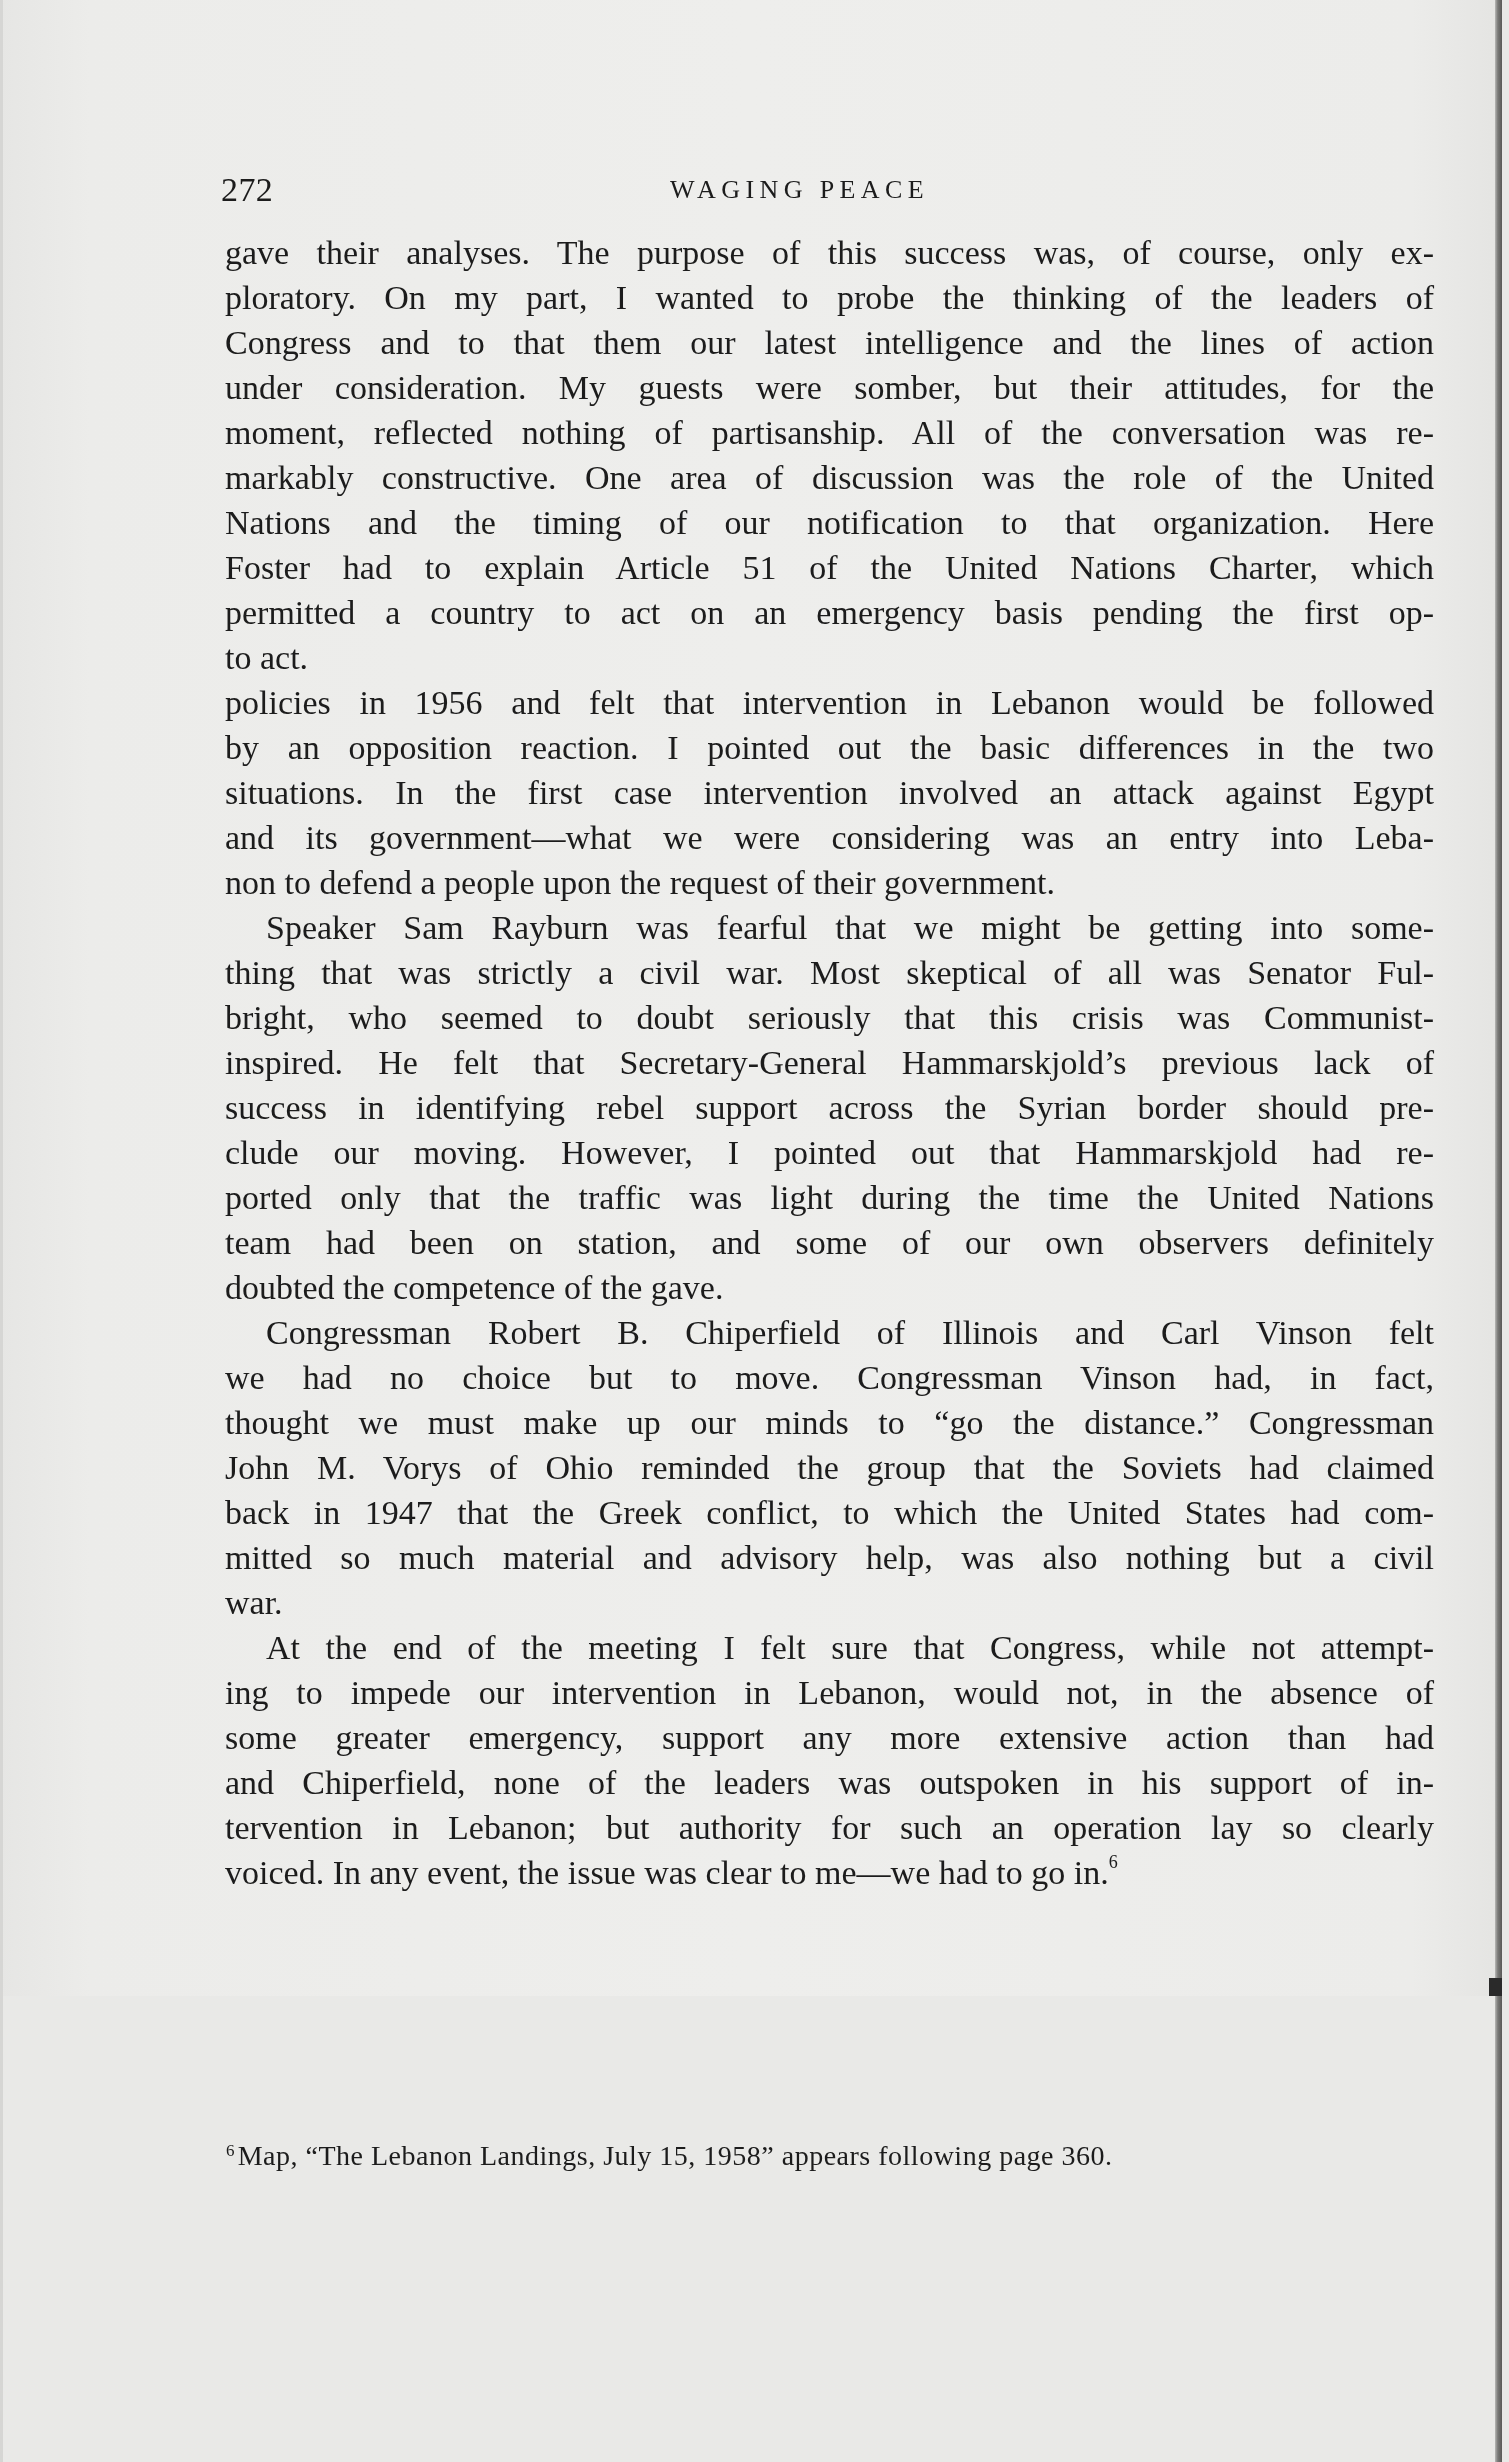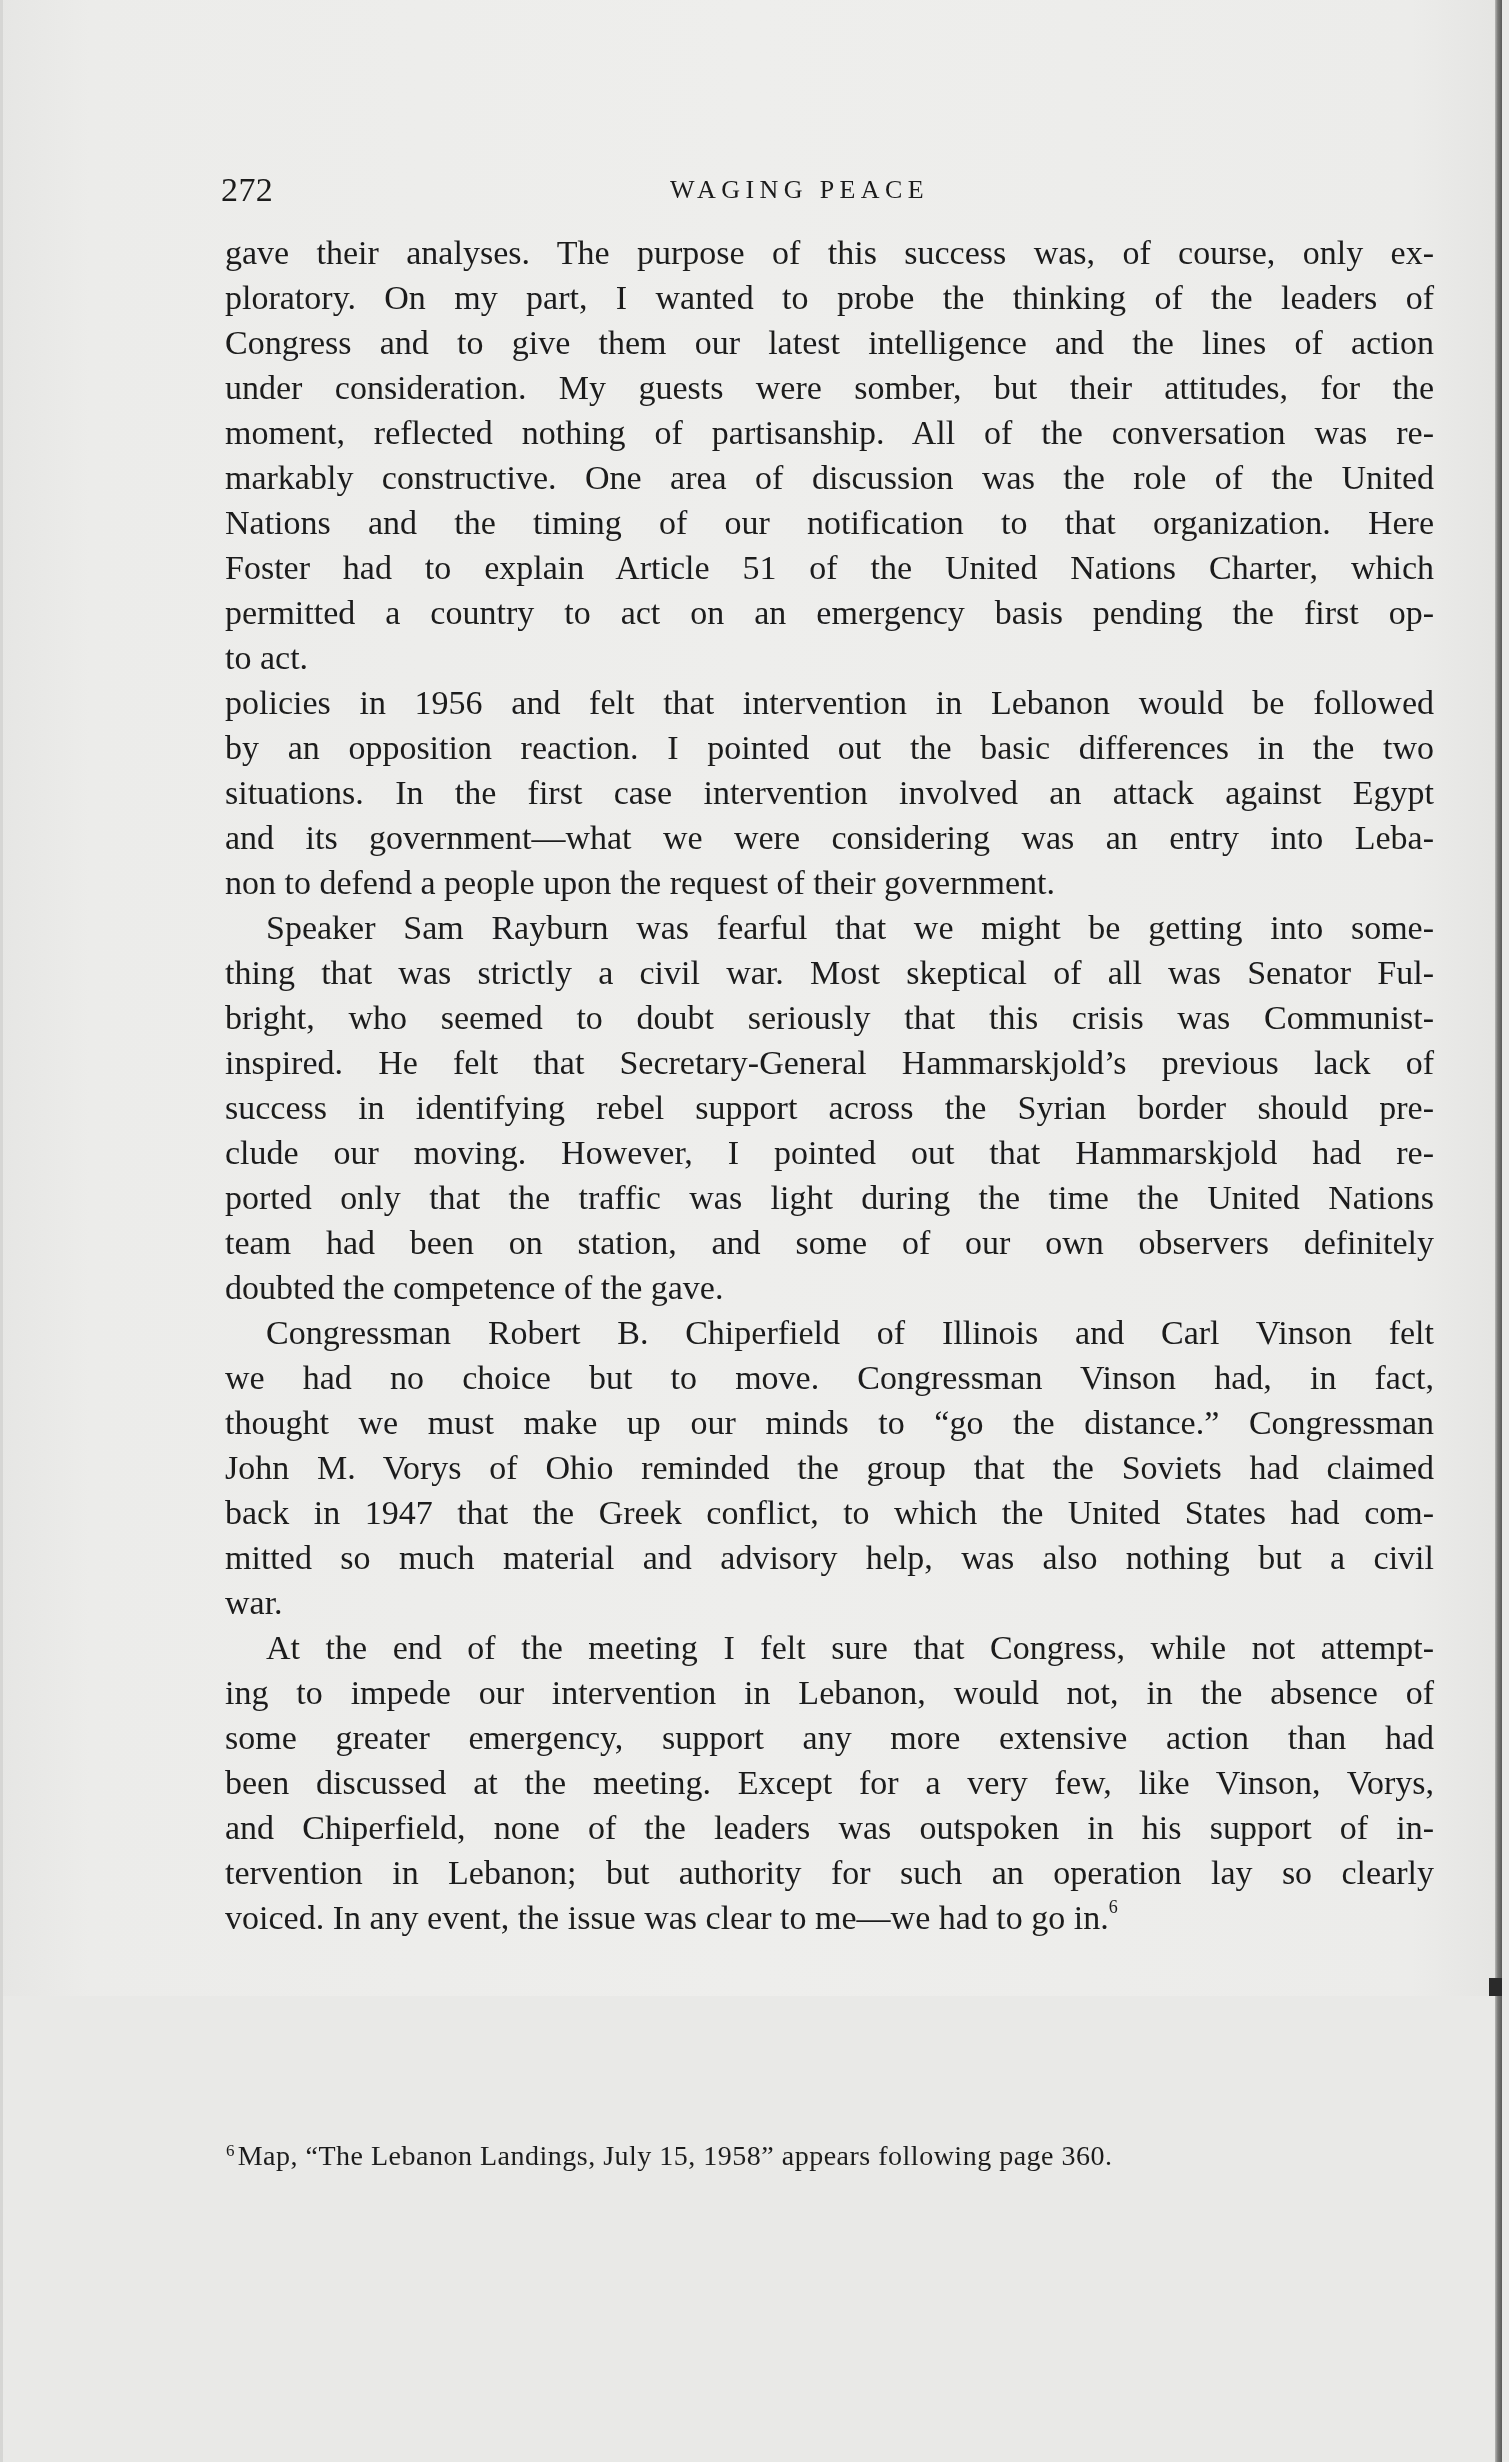--- a/index.html
+++ b/index.html
@@ -130,21 +130,21 @@
   <div class="running-head">
     <span class="page-number">272</span>
     <span class="running-title">WAGING PEACE</span>
   </div>
 
   <div class="body-text">
 
     <p class="para">
       <span class="line">gave their analyses. The purpose of this success was, of course, only ex-</span>
       <span class="line">ploratory. On my part, I wanted to probe the thinking of the leaders of</span>
-      <span class="line">Congress and to give them our latest intelligence and the lines of action</span>
+      <span class="line">Congress and to that them our latest intelligence and the lines of action</span>
       <span class="line">under consideration. My guests were somber, but their attitudes, for the</span>
       <span class="line">moment, reflected nothing of partisanship. All of the conversation was re-</span>
       <span class="line">markably constructive. One area of discussion was the role of the United</span>
       <span class="line">Nations and the timing of our notification to that organization. Here</span>
       <span class="line">Foster had to explain Article 51 of the United Nations Charter, which</span>
       <span class="line">permitted a country to act on an emergency basis pending the first op-</span>
       <span class="line last">to act.</span>
     </p>
 
     <p class="para">
@@ -174,21 +174,20 @@
       <span class="line">John M. Vorys of Ohio reminded the group that the Soviets had claimed</span>
       <span class="line">back in 1947 that the Greek conflict, to which the United States had com-</span>
       <span class="line">mitted so much material and advisory help, was also nothing but a civil</span>
       <span class="line last">war.</span>
     </p>
 
     <p class="para">
       <span class="line indent">At the end of the meeting I felt sure that Congress, while not attempt-</span>
       <span class="line">ing to impede our intervention in Lebanon, would not, in the absence of</span>
       <span class="line">some greater emergency, support any more extensive action than had</span>
-      <span class="line">been discussed at the meeting. Except for a very few, like Vinson, Vorys,</span>
       <span class="line">and Chiperfield, none of the leaders was outspoken in his support of in-</span>
       <span class="line">tervention in Lebanon; but authority for such an operation lay so clearly</span>
       <span class="line last"><span>voiced. In any event, the issue was clear to me—we had to go in.</span><span class="sup">6</span></span>
     </p>
   </div>
 
   <div class="footnote">
     <span class="fn-mark">6</span><span>Map, “The Lebanon Landings, July 15, 1958” appears following page 360.</span>
   </div>
 

